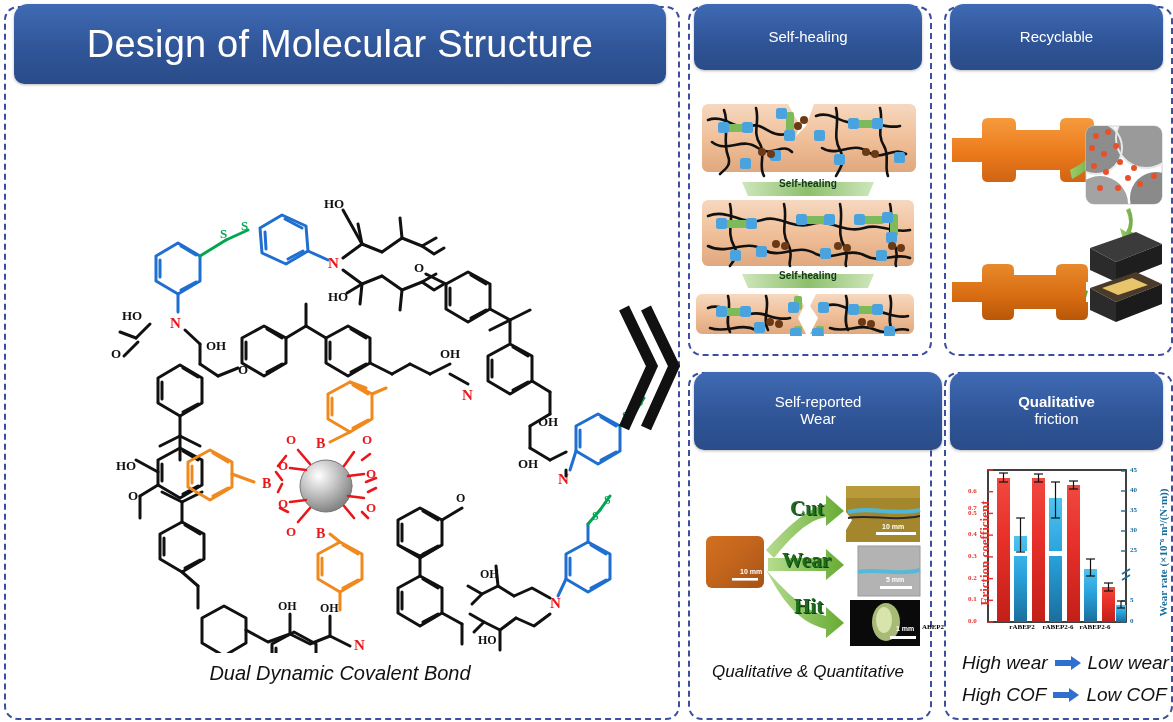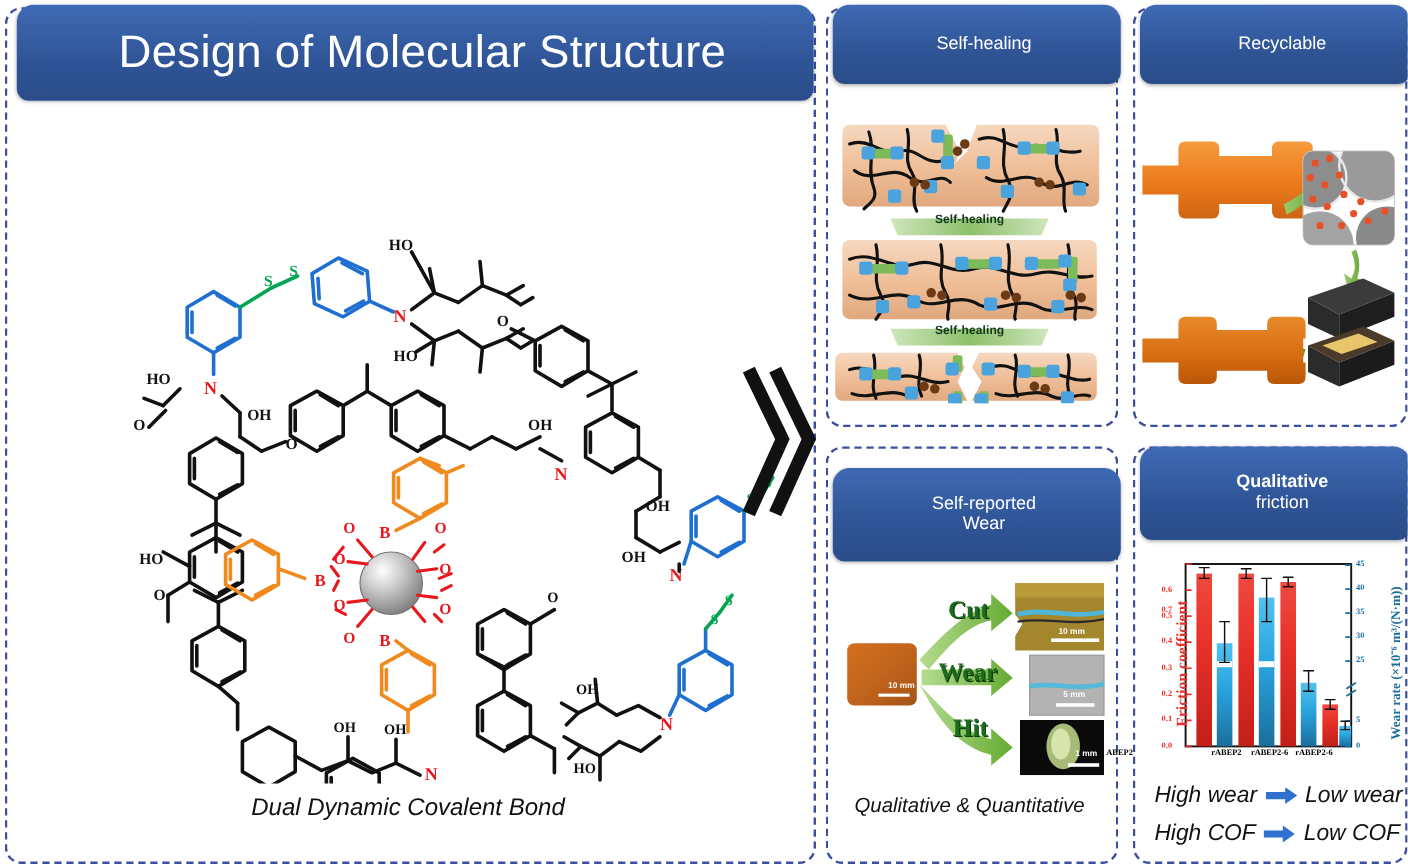--- a/index.html
+++ b/index.html
@@ -4,21 +4,21 @@
 <style>
   html,body{margin:0;padding:0;background:#ffffff;}
   body{width:1173px;height:722px;position:relative;overflow:hidden;
        font-family:"Liberation Sans",sans-serif;}
 
   
   .panel{position:absolute;border:2px dashed #3b4ea0;border-radius:14px;background:#fff;}
   .hdr{position:absolute;background:linear-gradient(180deg,#3f6ab4 0%,#2f5496 60%,#2a4c89 100%);
        color:#fff;border-radius:14px 14px 10px 10px;display:flex;align-items:center;
        justify-content:center;text-align:center;line-height:1.12;
-       box-shadow:0 1px 3px rgba(0,0,0,.28);padding-left:12px;}
+       box-shadow:0 1px 3px rgba(0,0,0,.28);}
 
   .title-main{font-size:38px;font-weight:400;letter-spacing:.2px;}
   .hdr-sm{font-size:15px;font-weight:400;}
   .hdr-sm b{font-weight:700;}
 
   .cap{position:absolute;font-style:italic;font-size:20px;color:#111;text-align:center;width:100%;}
 
   
   .chev{position:absolute;left:612px;top:300px;width:70px;height:140px;}
   .shlabel{position:absolute;font-size:10px;font-weight:700;color:#12381b;
@@ -555,21 +555,21 @@
   </g>
 
   <path d="M136,206 q-14,-6 -24,2 l5,5 l-18,2 l6,-17 l5,5 q12,-10 28,-4 z" fill="url(#greenar)"></path>
 
   <g>
     <path d="M2,190 h30 v-12 q0,-6 6,-6 h20 q6,0 6,6 v5 h42 v-5 q0,-6 6,-6 h20 q6,0 6,6 v12 h-2 v20 h2 v12 q0,6 -6,6 h-20 q-6,0 -6,-6 v-5 h-42 v5 q0,6 -6,6 h-20 q-6,0 -6,-6 v-12 h-30 z" fill="url(#dumb2)"></path>
   </g>
 </svg>
 
 <div class="panel" style="left:688px;top:372px;width:240px;height:344px;"></div>
-<div class="hdr" style="left:694px;top:372px;width:228px;height:78px;margin-top:18px;">
+<div class="hdr" style="left:694px;top:372px;width:248px;height:78px;">
   <span class="hdr-sm">
     <span>Self-reported</span><br>
     <span>Wear</span>
   </span>
 </div>
 
 <svg style="position:absolute;left:694px;top:458px;" width="228" height="188" viewBox="0 0 228 188">
   <defs>
     <linearGradient id="sampg" x1="0" y1="0" x2="1" y2="1">
       <stop offset="0%" stop-color="#d4701f"></stop>

